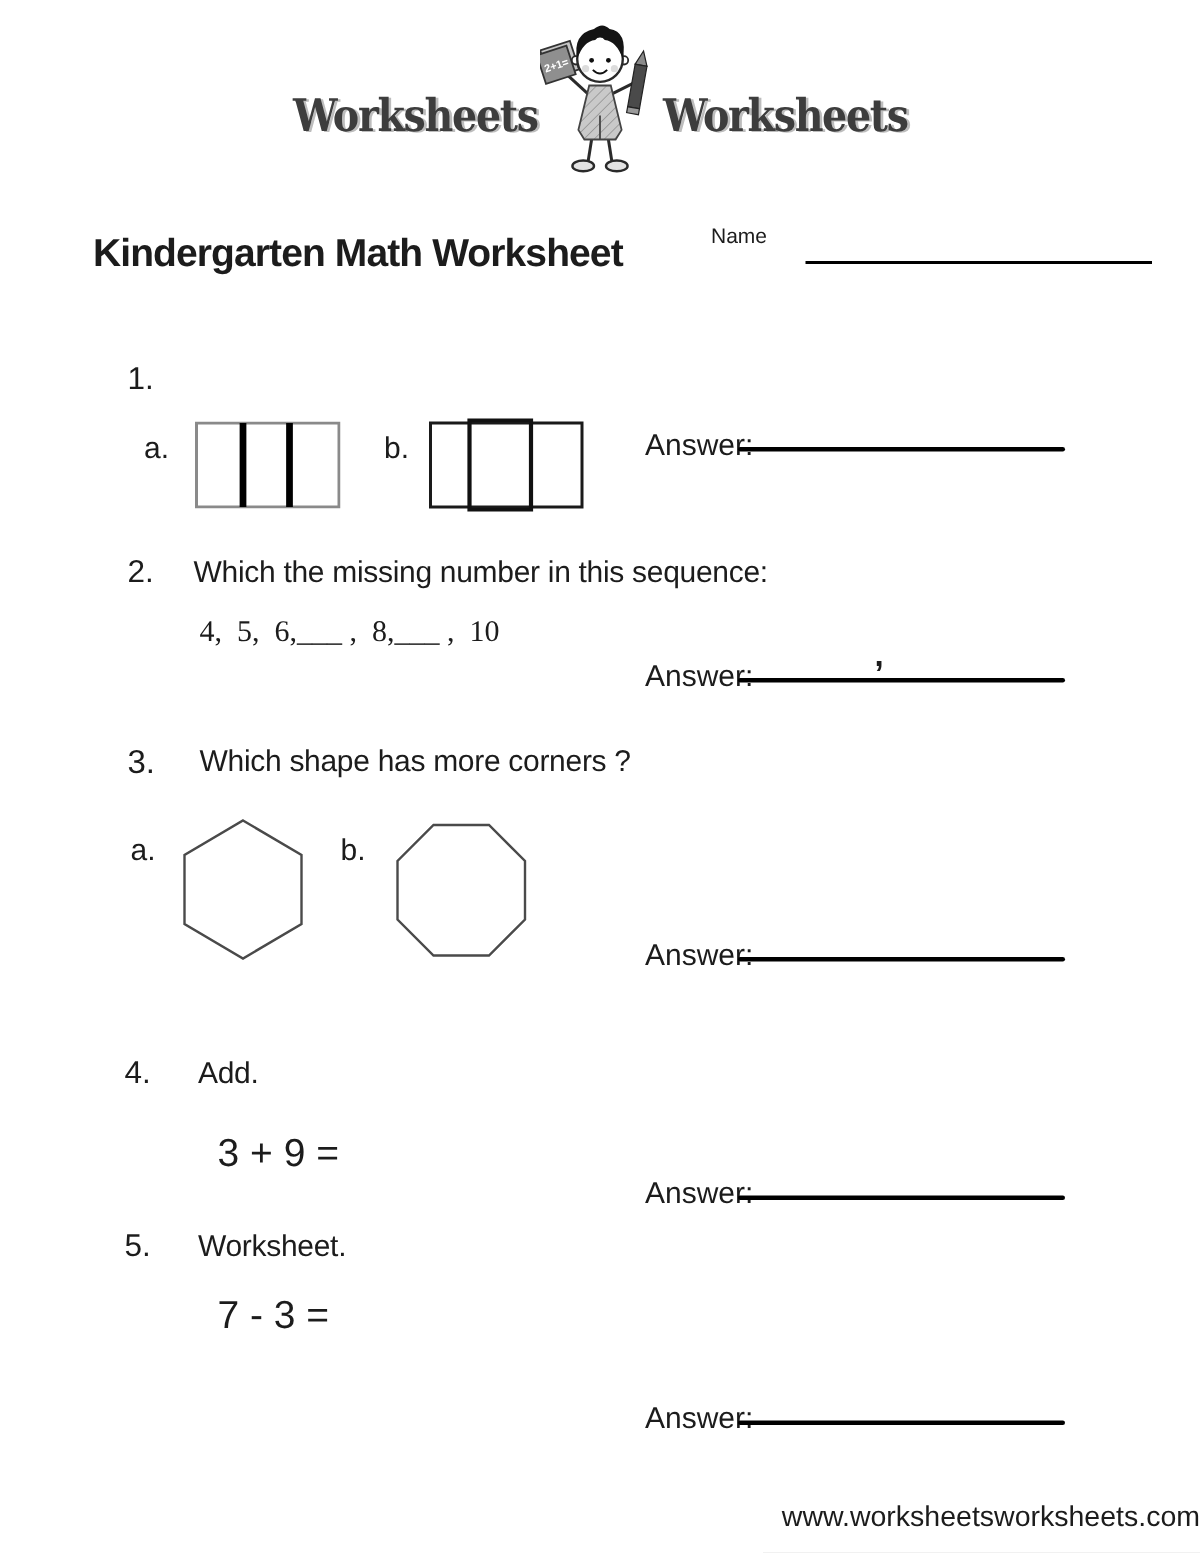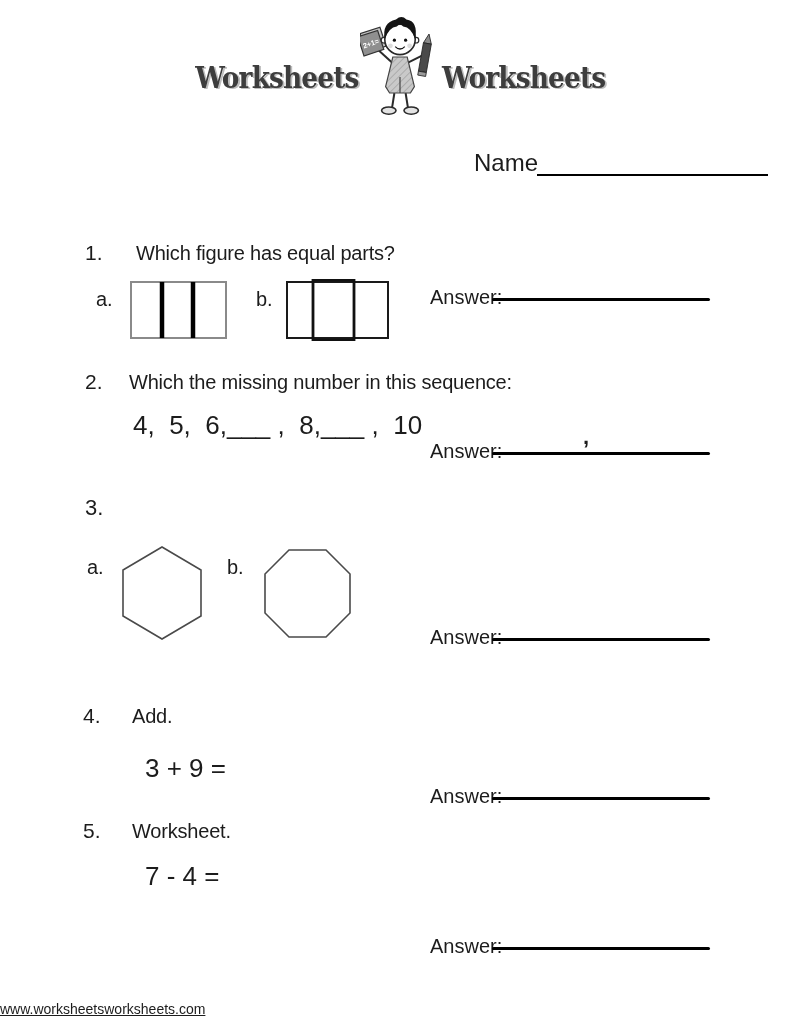--- a/index.html
+++ b/index.html
@@ -18,38 +18,38 @@
     font-family:"DejaVu Serif",serif;font-weight:700;font-size:30px;
     color:#3d3d3d;letter-spacing:-1px;
     text-shadow:2px 1px 0 #bdbdbd;
     margin-top:52px;transform:scaleX(.88);
   }
   .logo-word.lw-left{transform-origin:right center;}
   .logo-word.lw-right{transform-origin:left center;}
 
   
   .title{font-size:26px;font-weight:700;letter-spacing:-0.6px;}
-  .name-label{font-size:24px;}
+  .name-label{font-size:14px;}
   .name-line{width:231px;height:0;border-bottom:2.5px solid #000;}
   .subtitle{font-size:20px;}
 
   
   .qnum{font-size:21px;}
   .qtext{font-size:20px;letter-spacing:-0.2px;}
   .optlabel{font-size:20px;}
   .expr{font-size:26px;}
-  .seq{font-size:26px;}
+  .seq{font-size:20px;font-family:Liberation Serif, serif;}
 
   
   .ans-label{font-size:20px;}
   .ans-line{width:218px;height:3px;background:#000;border-radius:2px;}
   .ans-comma{font-size:22px;font-weight:700;}
 
   
-  .footer{left:0;right:0;text-align:left;font-size:14px;text-decoration:underline;}
+  .footer{left:0;right:0;text-align:right;font-size:19px;}
 
   svg{display:block;}
 </style>
 </head>
 <body>
 
 <div class="page">
 
   <div class="logo">
     <span class="logo-word lw-left">Worksheets</span>
@@ -90,25 +90,25 @@
       <path d="M31 33 Q27 12 45 8 Q52 2 58 8 Q73 10 69 33 Q64 18 54 17 Q50 12 46 17 Q36 18 31 33 Z" fill="#141414"></path>
       <circle cx="43" cy="34" r="2" fill="#111"></circle>
       <circle cx="57" cy="34" r="2" fill="#111"></circle>
       <circle cx="38" cy="41" r="3" fill="#dcdcdc"></circle>
       <circle cx="62" cy="41" r="3" fill="#dcdcdc"></circle>
       <path d="M44 42 Q50 48 56 42" stroke="#111" fill="none" stroke-width="1.5"></path>
     </svg>
     <span class="logo-word lw-right">Worksheets</span>
   </div>
 
+  <div class="abs t title" style="left:62px;top:153px">Kindergarten Math Worksheet</div>
   <div class="abs t name-label" style="left:474px;top:149px">Name</div>
   <div class="abs name-line" style="left:537px;top:174px"></div>
 
   <div class="abs t qnum" style="left:85px;top:241px">1.</div>
-  <div class="abs t qtext" style="left:136px;top:242px">Which figure has equal parts?</div>
   <div class="abs t optlabel" style="left:96px;top:288px">a.</div>
   <svg class="abs" style="left:130px;top:281px" width="97" height="58" viewBox="0 0 97 58">
     <rect x="1" y="1" width="95" height="56" fill="none" stroke="#8a8a8a" stroke-width="2"></rect>
     <line x1="32" y1="1" x2="32" y2="57" stroke="#000" stroke-width="4.5"></line>
     <line x1="63" y1="1" x2="63" y2="57" stroke="#000" stroke-width="4.5"></line>
   </svg>
   <div class="abs t optlabel" style="left:256px;top:288px">b.</div>
   <svg class="abs" style="left:286px;top:279px" width="104" height="62" viewBox="0 0 104 62">
     <rect x="1" y="3" width="101" height="56" fill="none" stroke="#1a1a1a" stroke-width="2"></rect>
     <rect x="27" y="1" width="41" height="60" fill="none" stroke="#111" stroke-width="2.8"></rect>
@@ -117,38 +117,39 @@
   <div class="abs ans-line" style="left:492px;top:298px"></div>
 
   <div class="abs t qnum" style="left:85px;top:370px">2.</div>
   <div class="abs t qtext" style="left:129px;top:371px">Which the missing number in this sequence:</div>
   <div class="abs t seq" style="left:133px;top:410px">4,  5,  6,___ ,  8,___ ,  10</div>
   <span class="abs t ans-label" style="left:430px;top:440px">Answer:</span>
   <span class="abs t ans-comma" style="left:583px;top:424px">,</span>
   <div class="abs ans-line" style="left:492px;top:452px"></div>
 
   <div class="abs t qnum" style="left:85px;top:495px;font-size:22px">3.</div>
+  <div class="abs t qtext" style="left:133px;top:497px">Which shape has more corners ?</div>
   <div class="abs t optlabel" style="left:87px;top:556px">a.</div>
   <svg class="abs" style="left:121px;top:545px" width="82" height="96" viewBox="0 0 82 96">
     <polygon points="41,2 80,25 80,71 41,94 2,71 2,25" fill="none" stroke="#4a4a4a" stroke-width="1.6"></polygon>
   </svg>
   <div class="abs t optlabel" style="left:227px;top:556px">b.</div>
   <svg class="abs" style="left:263px;top:548px" width="89" height="91" viewBox="0 0 89 91">
     <polygon points="26,2 63,2 87,26 87,65 63,89 26,89 2,65 2,26" fill="none" stroke="#4a4a4a" stroke-width="1.6"></polygon>
   </svg>
   <span class="abs t ans-label" style="left:430px;top:626px">Answer:</span>
   <div class="abs ans-line" style="left:492px;top:638px"></div>
 
   <div class="abs t qnum" style="left:83px;top:704px">4.</div>
   <div class="abs t qtext" style="left:132px;top:705px">Add.</div>
   <div class="abs t expr" style="left:145px;top:753px">3 + 9 =</div>
   <span class="abs t ans-label" style="left:430px;top:785px">Answer:</span>
   <div class="abs ans-line" style="left:492px;top:797px"></div>
 
   <div class="abs t qnum" style="left:83px;top:819px">5.</div>
   <div class="abs t qtext" style="left:132px;top:820px">Worksheet.</div>
-  <div class="abs t expr" style="left:145px;top:861px">7 - 4 =</div>
+  <div class="abs t expr" style="left:145px;top:861px">7 - 3 =</div>
   <span class="abs t ans-label" style="left:430px;top:935px">Answer:</span>
   <div class="abs ans-line" style="left:492px;top:947px"></div>
 
   <div class="abs t footer" style="top:1001px">www.worksheetsworksheets.com</div>
 
 </div>
 
 </body></html>

